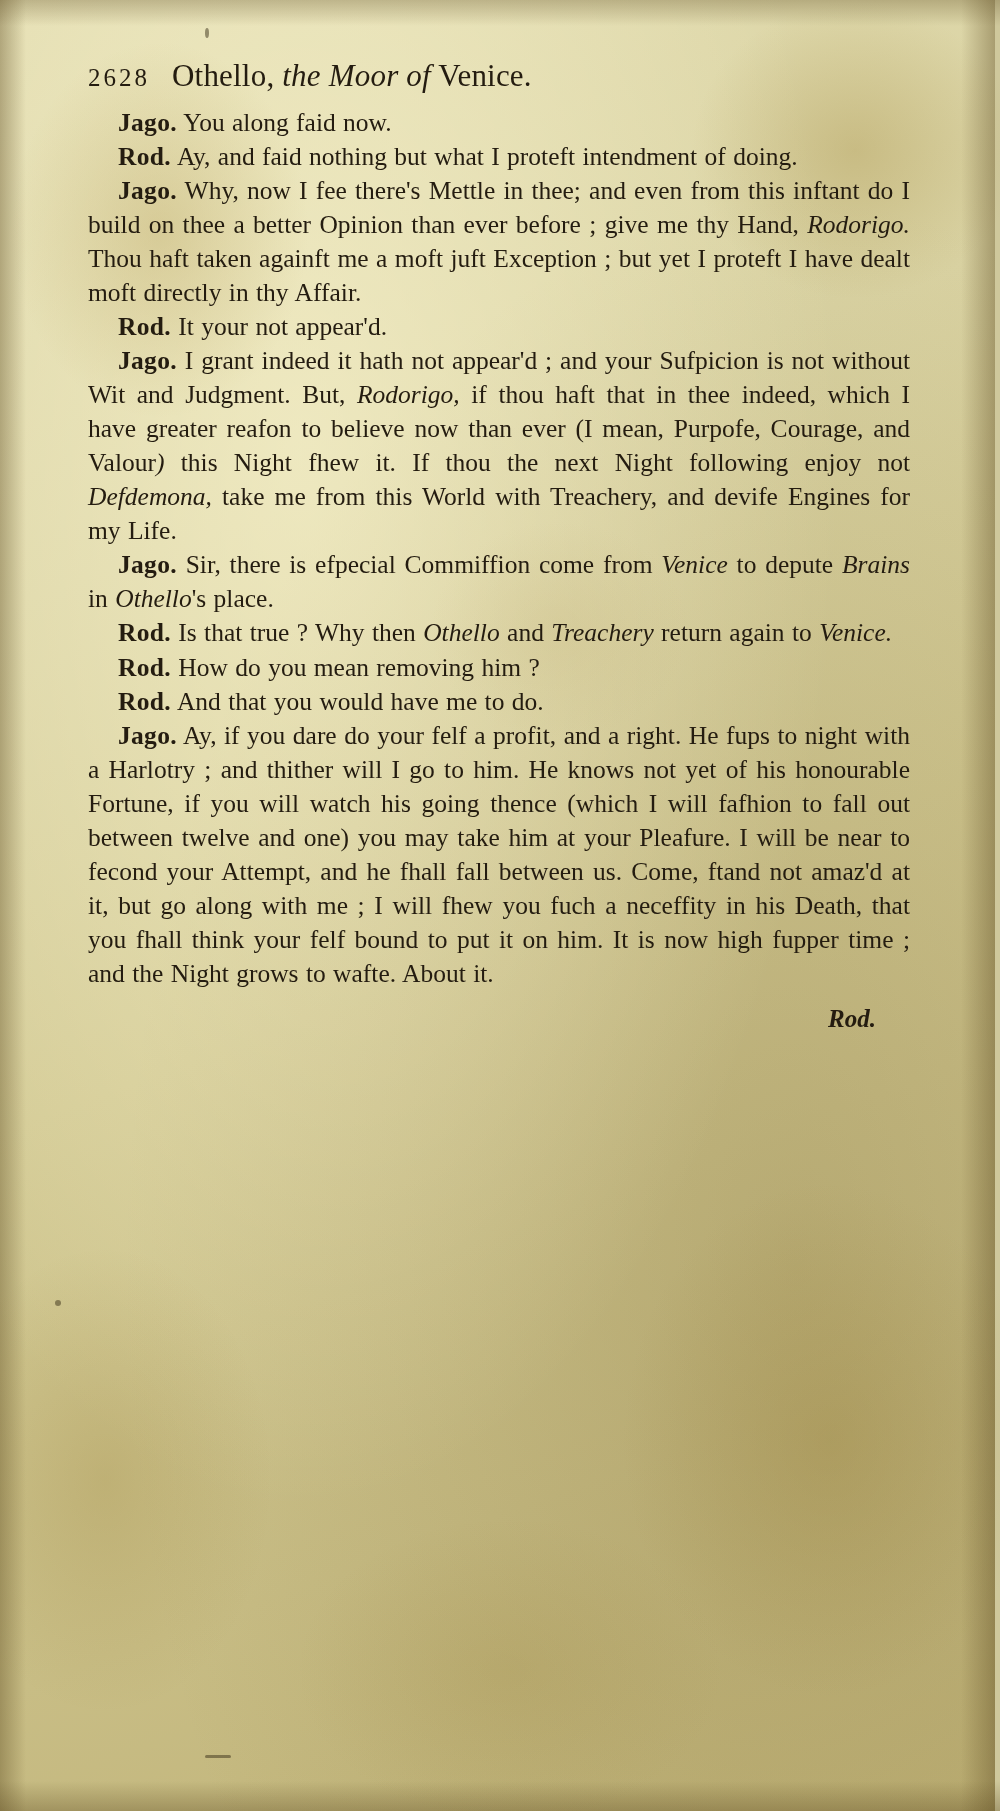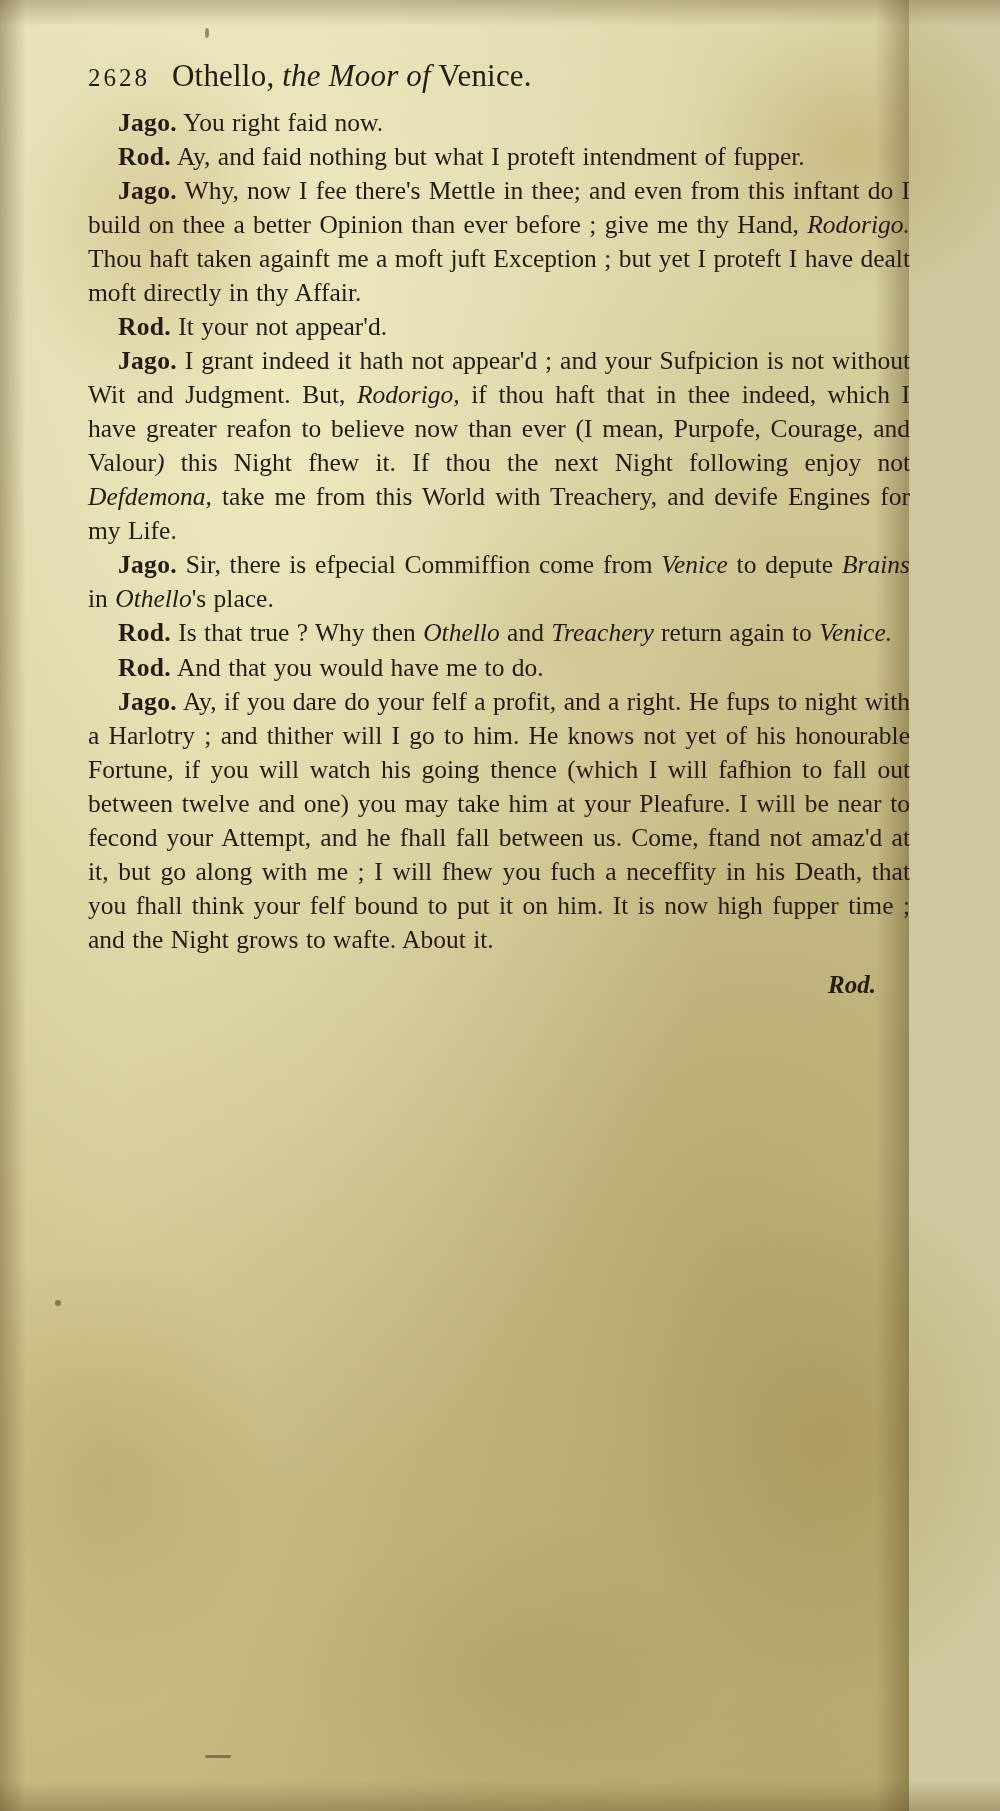--- a/index.html
+++ b/index.html
@@ -8,21 +8,21 @@
   }
   body {
     width: 1000px;
     height: 1811px;
     background: #cfc89c;
     font-family: "Liberation Serif", serif;
     overflow: hidden;
   }
   #page {
     position: relative;
-    width: 909px;
+    width: 995px;
     height: 1811px;
     background:
       radial-gradient(ellipse at 30% 25%, rgba(255,250,215,0.55) 0%, rgba(255,250,215,0.0) 55%),
       radial-gradient(ellipse at 80% 70%, rgba(120,100,45,0.25) 0%, rgba(120,100,45,0.0) 60%),
       linear-gradient(160deg, #e2dcb0 0%, #d9d2a2 28%, #d2c993 52%, #c8bd85 78%, #bfb277 100%);
   }
   
   .stain {
     position: absolute;
     border-radius: 50%;
@@ -104,26 +104,27 @@
 
   <div class="textblock">
 
     <div class="header">
       <span class="pgnum">2628</span><span class="ttl">Othello,</span>
       <span class="ttl ital">the Moor of</span>
       <span class="ttl">Venice.</span>
     </div>
 
     <div class="body-col" id="speech-list">
-        <p class="para"><span class="sp">Jago.</span><span> You right faid now.</span></p>
-        <p class="para"><span class="sp">Rod.</span><span> Ay, and faid nothing but what I proteft intendment of fupper.</span></p>
+        <p class="para"><span class="sp">Jago.</span><span> You along faid now.</span></p>
+        <p class="para"><span class="sp">Rod.</span><span> Ay, and faid nothing but what I proteft intendment of doing.</span></p>
         <p class="para"><span class="sp">Jago.</span><span> Why, now I fee there's Mettle in thee; and even from this inftant do I build on thee a better Opinion than ever before ; give me thy Hand, <i>Rodorigo.</i> Thou haft taken againft me a moft juft Exception ; but yet I proteft I have dealt moft directly in thy Affair.</span></p>
         <p class="para"><span class="sp">Rod.</span><span> It your not appear'd.</span></p>
         <p class="para"><span class="sp">Jago.</span><span> I grant indeed it hath not appear'd ; and your Sufpicion is not without Wit and Judgment. But, <i>Rodorigo,</i> if thou haft that in thee indeed, which I have greater reafon to believe now than ever (I mean, Purpofe, Courage, and Valour<i>)</i> this Night fhew it. If thou the next Night following enjoy not <i>Defdemona,</i> take me from this World with Treachery, and devife Engines for my Life.</span></p>
         <p class="para"><span class="sp">Jago.</span><span> Sir, there is efpecial Commiffion come from <i>Venice</i> to depute <i>Brains</i> in <i>Othello</i>'s place.</span></p>
         <p class="para"><span class="sp">Rod.</span><span> Is that true ? Why then <i>Othello</i> and <i>Treachery</i> return again to <i>Venice.</i></span></p>
+        <p class="para"><span class="sp">Rod.</span><span> How do you mean removing him ?</span></p>
         <p class="para"><span class="sp">Rod.</span><span> And that you would have me to do.</span></p>
         <p class="para"><span class="sp">Jago.</span><span> Ay, if you dare do your felf a profit, and a right. He fups to night with a Harlotry ; and thither will I go to him. He knows not yet of his honourable Fortune, if you will watch his going thence (which I will fafhion to fall out between twelve and one) you may take him at your Pleafure. I will be near to fecond your Attempt, and he fhall fall between us. Come, ftand not amaz'd at it, but go along with me ; I will fhew you fuch a neceffity in his Death, that you fhall think your felf bound to put it on him. It is now high fupper time ; and the Night grows to wafte. About it.</span></p>
       </div>
 
     <div class="signature">Rod.</div>
   </div>
 </div>
 
 </body></html>

